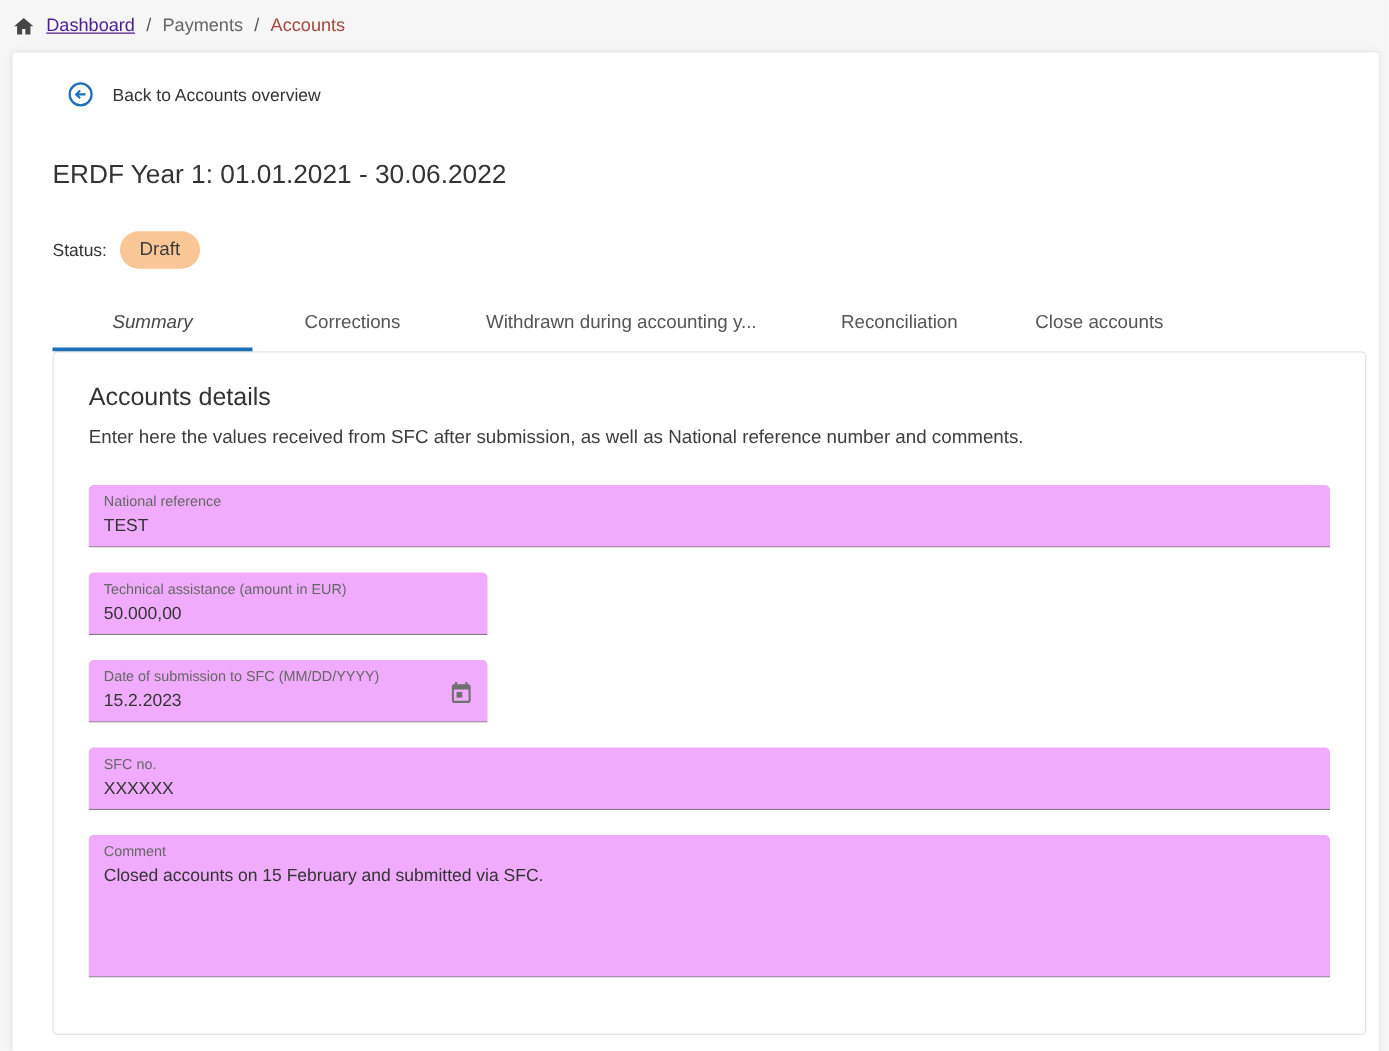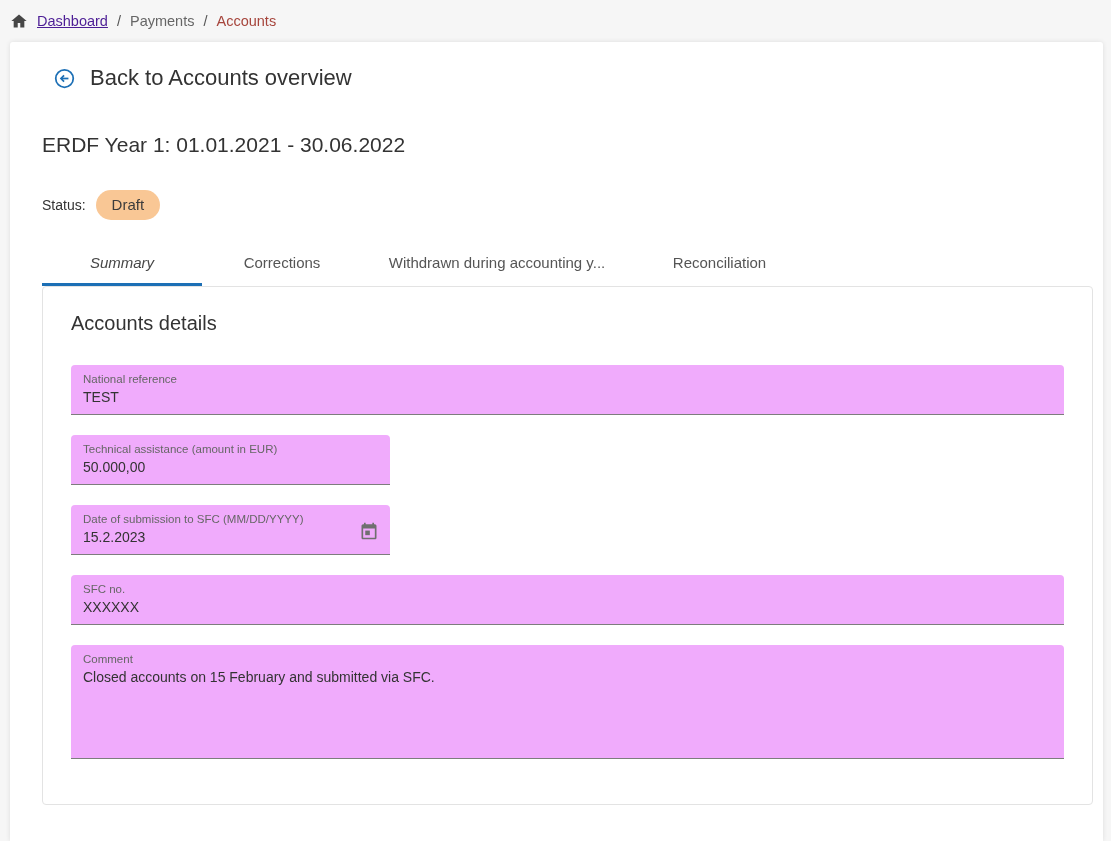--- a/index.html
+++ b/index.html
@@ -39,21 +39,21 @@
 
   
   .back-row {
     padding:23px 0 0 44px;
     display:flex;
     align-items:center;
     gap:15px;
     cursor:pointer;
     width:fit-content;
   }
-  .back-text { font-size:22px; color:#333; }
+  .back-text { font-size:14px; color:#333; }
 
   
   .page-title {
     margin:42px 0 0 32px;
     font-size:21px;
     font-weight:400;
     color:#333;
   }
 
   
@@ -169,24 +169,26 @@
   <div class="status-row">
     <span>Status:</span>
     <span class="status-badge">Draft</span>
   </div>
 
   <div class="tabs">
     <div class="tab active">Summary</div>
     <div class="tab">Corrections</div>
     <div class="tab">Withdrawn during accounting y...</div>
     <div class="tab">Reconciliation</div>
+    <div class="tab">Close accounts</div>
   </div>
 
   <div class="card">
     <h2 class="card-title">Accounts details</h2>
+    <div class="card-desc">Enter here the values received from SFC after submission, as well as National reference number and comments.</div>
 
     <div class="field first">
       <div class="field-label">National reference</div>
       <div class="field-value">TEST</div>
     </div>
 
     <div class="field narrow">
       <div class="field-label">Technical assistance (amount in EUR)</div>
       <div class="field-value">50.000,00</div>
     </div>

